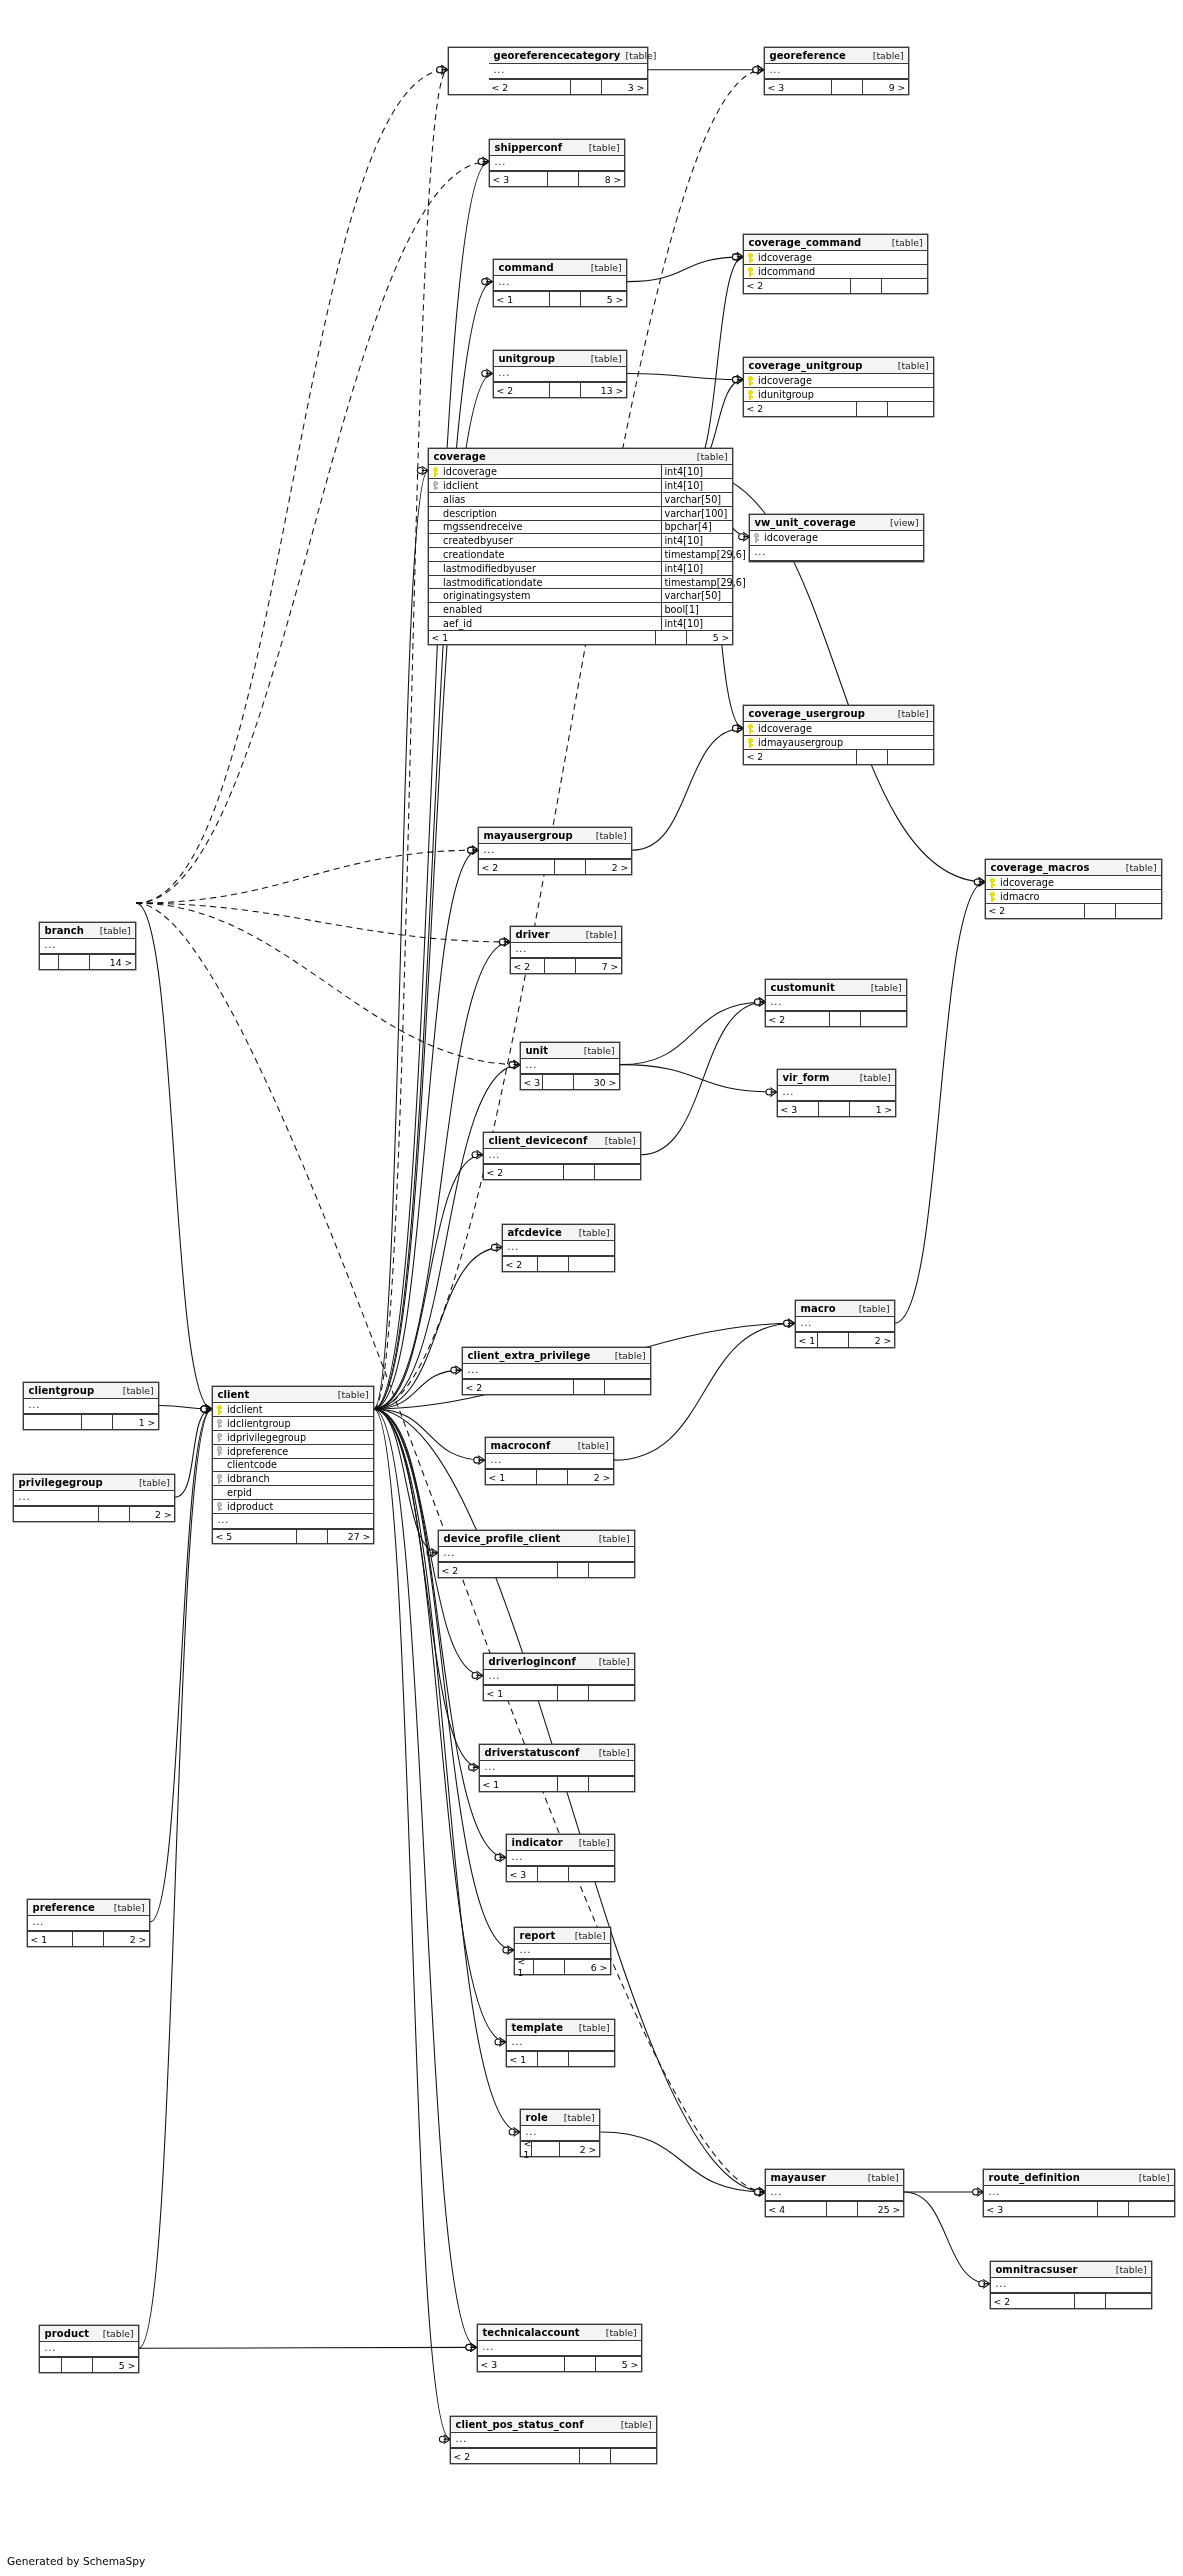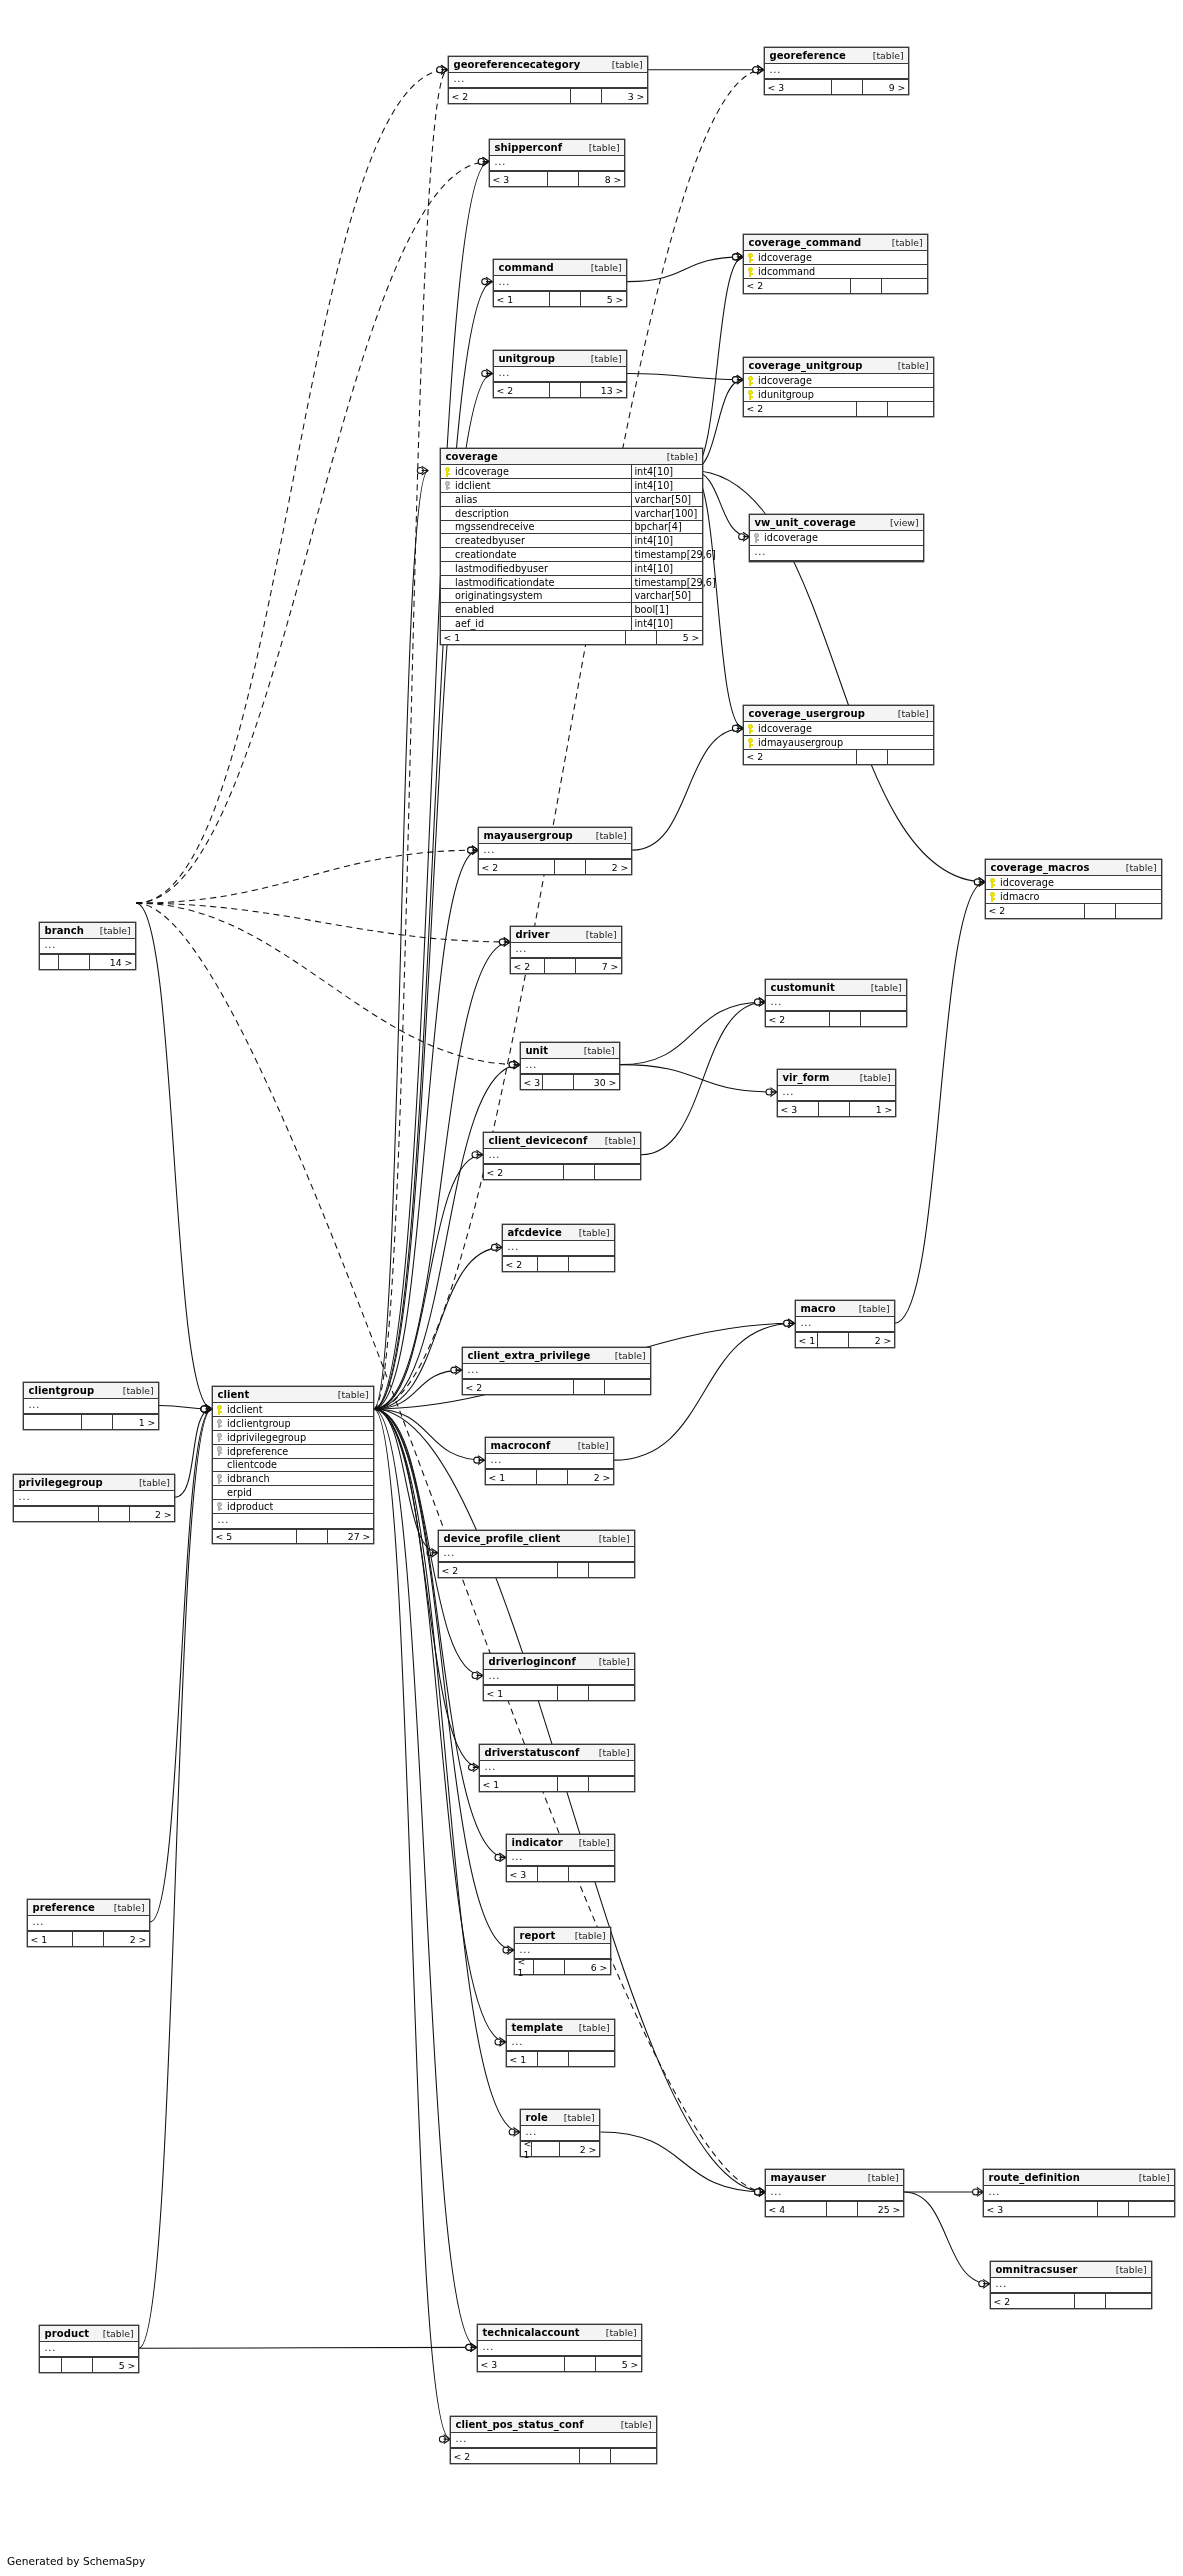--- a/index.html
+++ b/index.html
@@ -197,21 +197,21 @@
       <circle cx="501" cy="2763" r="3.4" fill="#fff" stroke="#111" stroke-width="1.2"></circle>
       <path d="M 510 2763 L 502.5 2758 M 510 2763 L 502.5 2763 M 510 2763 L 502.5 2768" stroke="#111" stroke-width="1.3" fill="none"></path>
       <path d="M 695 1654 C 807.75 1654, 787.25 1499, 900 1499" fill="none" stroke="#111" stroke-width="1.2"></path>
       <circle cx="891" cy="1499" r="3.4" fill="#fff" stroke="#111" stroke-width="1.2"></circle>
       <path d="M 900 1499 L 892.5 1494 M 900 1499 L 892.5 1499 M 900 1499 L 892.5 1504" stroke="#111" stroke-width="1.3" fill="none"></path>
       <path d="M 726 1308 C 803.55 1308, 789.45 1135, 867 1135" fill="none" stroke="#111" stroke-width="1.2"></path>
       <circle cx="858" cy="1135" r="3.4" fill="#fff" stroke="#111" stroke-width="1.2"></circle>
       <path d="M 867 1135 L 859.5 1130 M 867 1135 L 859.5 1135 M 867 1135 L 859.5 1140" stroke="#111" stroke-width="1.3" fill="none"></path>
     </svg>
   <div id="tables-layer">
-      <div class="tbl" style="left: 448px; top: 56px; width: 200px;">
+      <div class="tbl" style="left: 448px; top: 47px; width: 200px; padding-left: 40px;">
         <div class="hdr">
           <span class="nm">georeferencecategory</span>
           <span class="kind">[table]</span>
         </div>
         <div class="rows"></div>
         <div class="ell ellrow" style="border-top: none;">...</div>
         <div class="foot">
           <div class="l">&lt; 2</div>
           <div class="m"></div>
           <div class="r">3 &gt;</div>
@@ -328,21 +328,21 @@
           <span class="kind">[table]</span>
         </div>
         <div class="rows"></div>
         <div class="ell ellrow" style="border-top: none;">...</div>
         <div class="foot">
           <div class="l">&lt; 2</div>
           <div class="m"></div>
           <div class="r">13 &gt;</div>
         </div>
       </div>
-      <div class="tbl" style="left: 428px; top: 448px; width: 263px; margin-left: 12px;">
+      <div class="tbl" style="left: 428px; top: 448px; width: 305px;">
         <div class="hdr">
           <span class="nm">coverage</span>
           <span class="kind">[table]</span>
         </div>
         <div class="rows">
           <div class="row">
             <div class="cname">
               <span class="keyico pk">
                 <i class="head"></i>
                 <i class="stem"></i>

